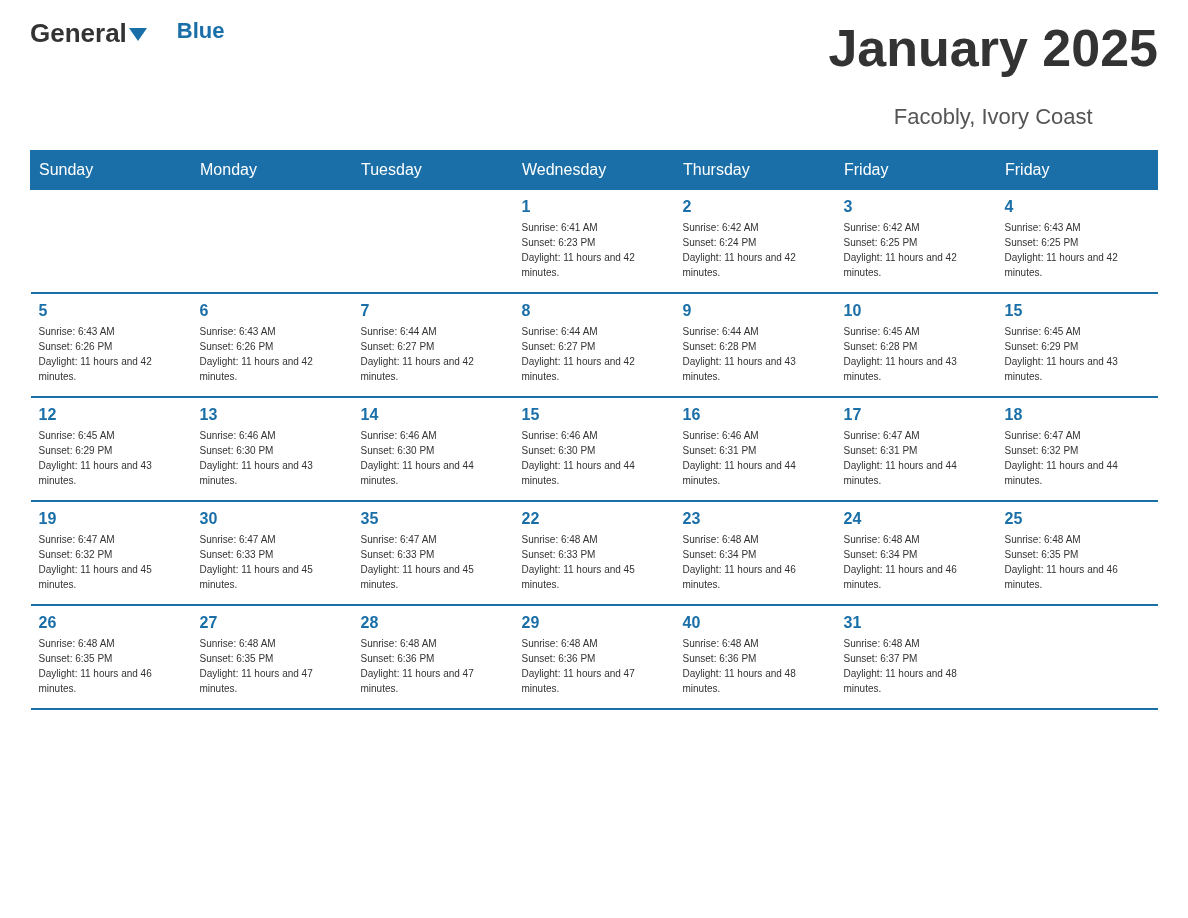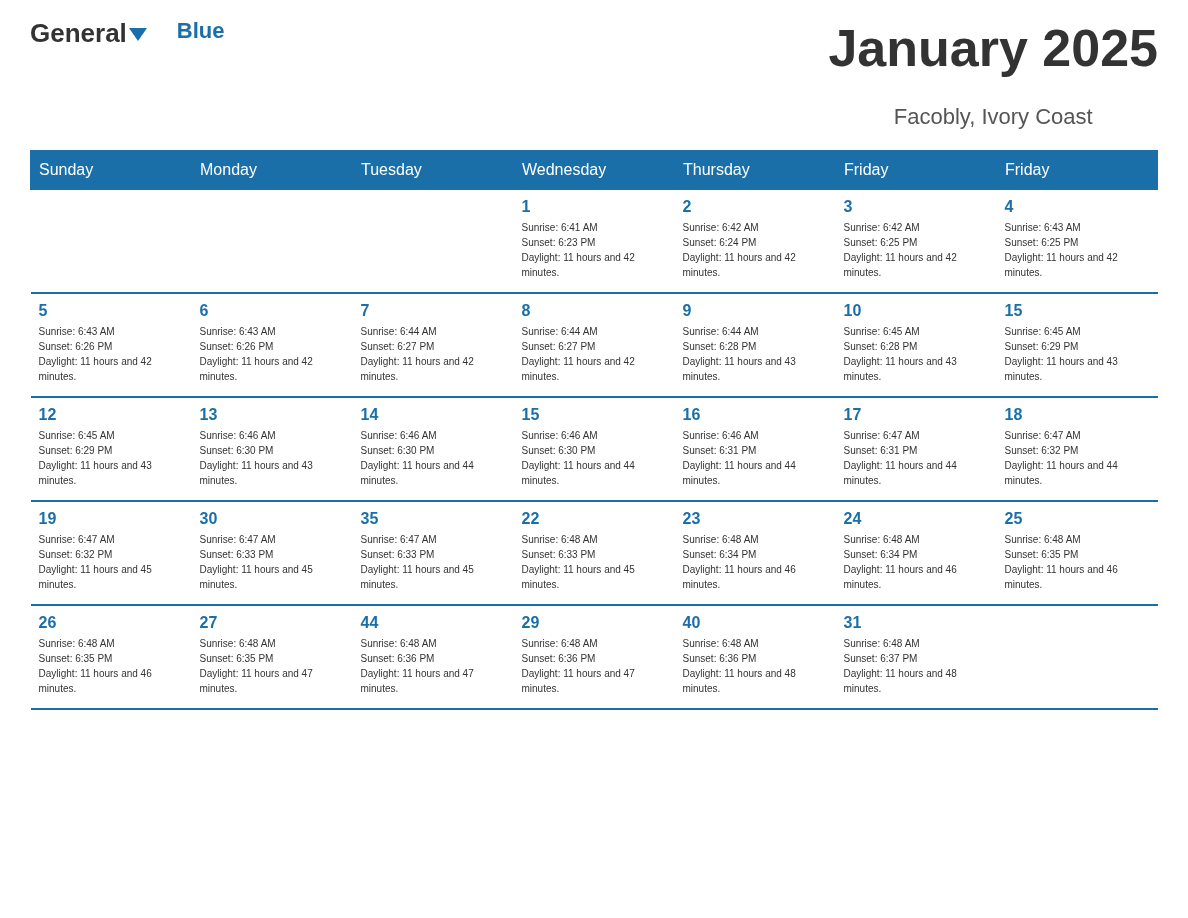--- a/index.html
+++ b/index.html
@@ -234,21 +234,21 @@
       <tr>
         <td>
           <div class="day-number">26</div>
           <div class="day-info">Sunrise: 6:48 AM<br>Sunset: 6:35 PM<br>Daylight: 11 hours and 46 minutes.</div>
         </td>
         <td>
           <div class="day-number">27</div>
           <div class="day-info">Sunrise: 6:48 AM<br>Sunset: 6:35 PM<br>Daylight: 11 hours and 47 minutes.</div>
         </td>
         <td>
-          <div class="day-number">44</div>
+          <div class="day-number">28</div>
           <div class="day-info">Sunrise: 6:48 AM<br>Sunset: 6:36 PM<br>Daylight: 11 hours and 47 minutes.</div>
         </td>
         <td>
           <div class="day-number">29</div>
           <div class="day-info">Sunrise: 6:48 AM<br>Sunset: 6:36 PM<br>Daylight: 11 hours and 47 minutes.</div>
         </td>
         <td>
           <div class="day-number">40</div>
           <div class="day-info">Sunrise: 6:48 AM<br>Sunset: 6:36 PM<br>Daylight: 11 hours and 48 minutes.</div>
         </td>

